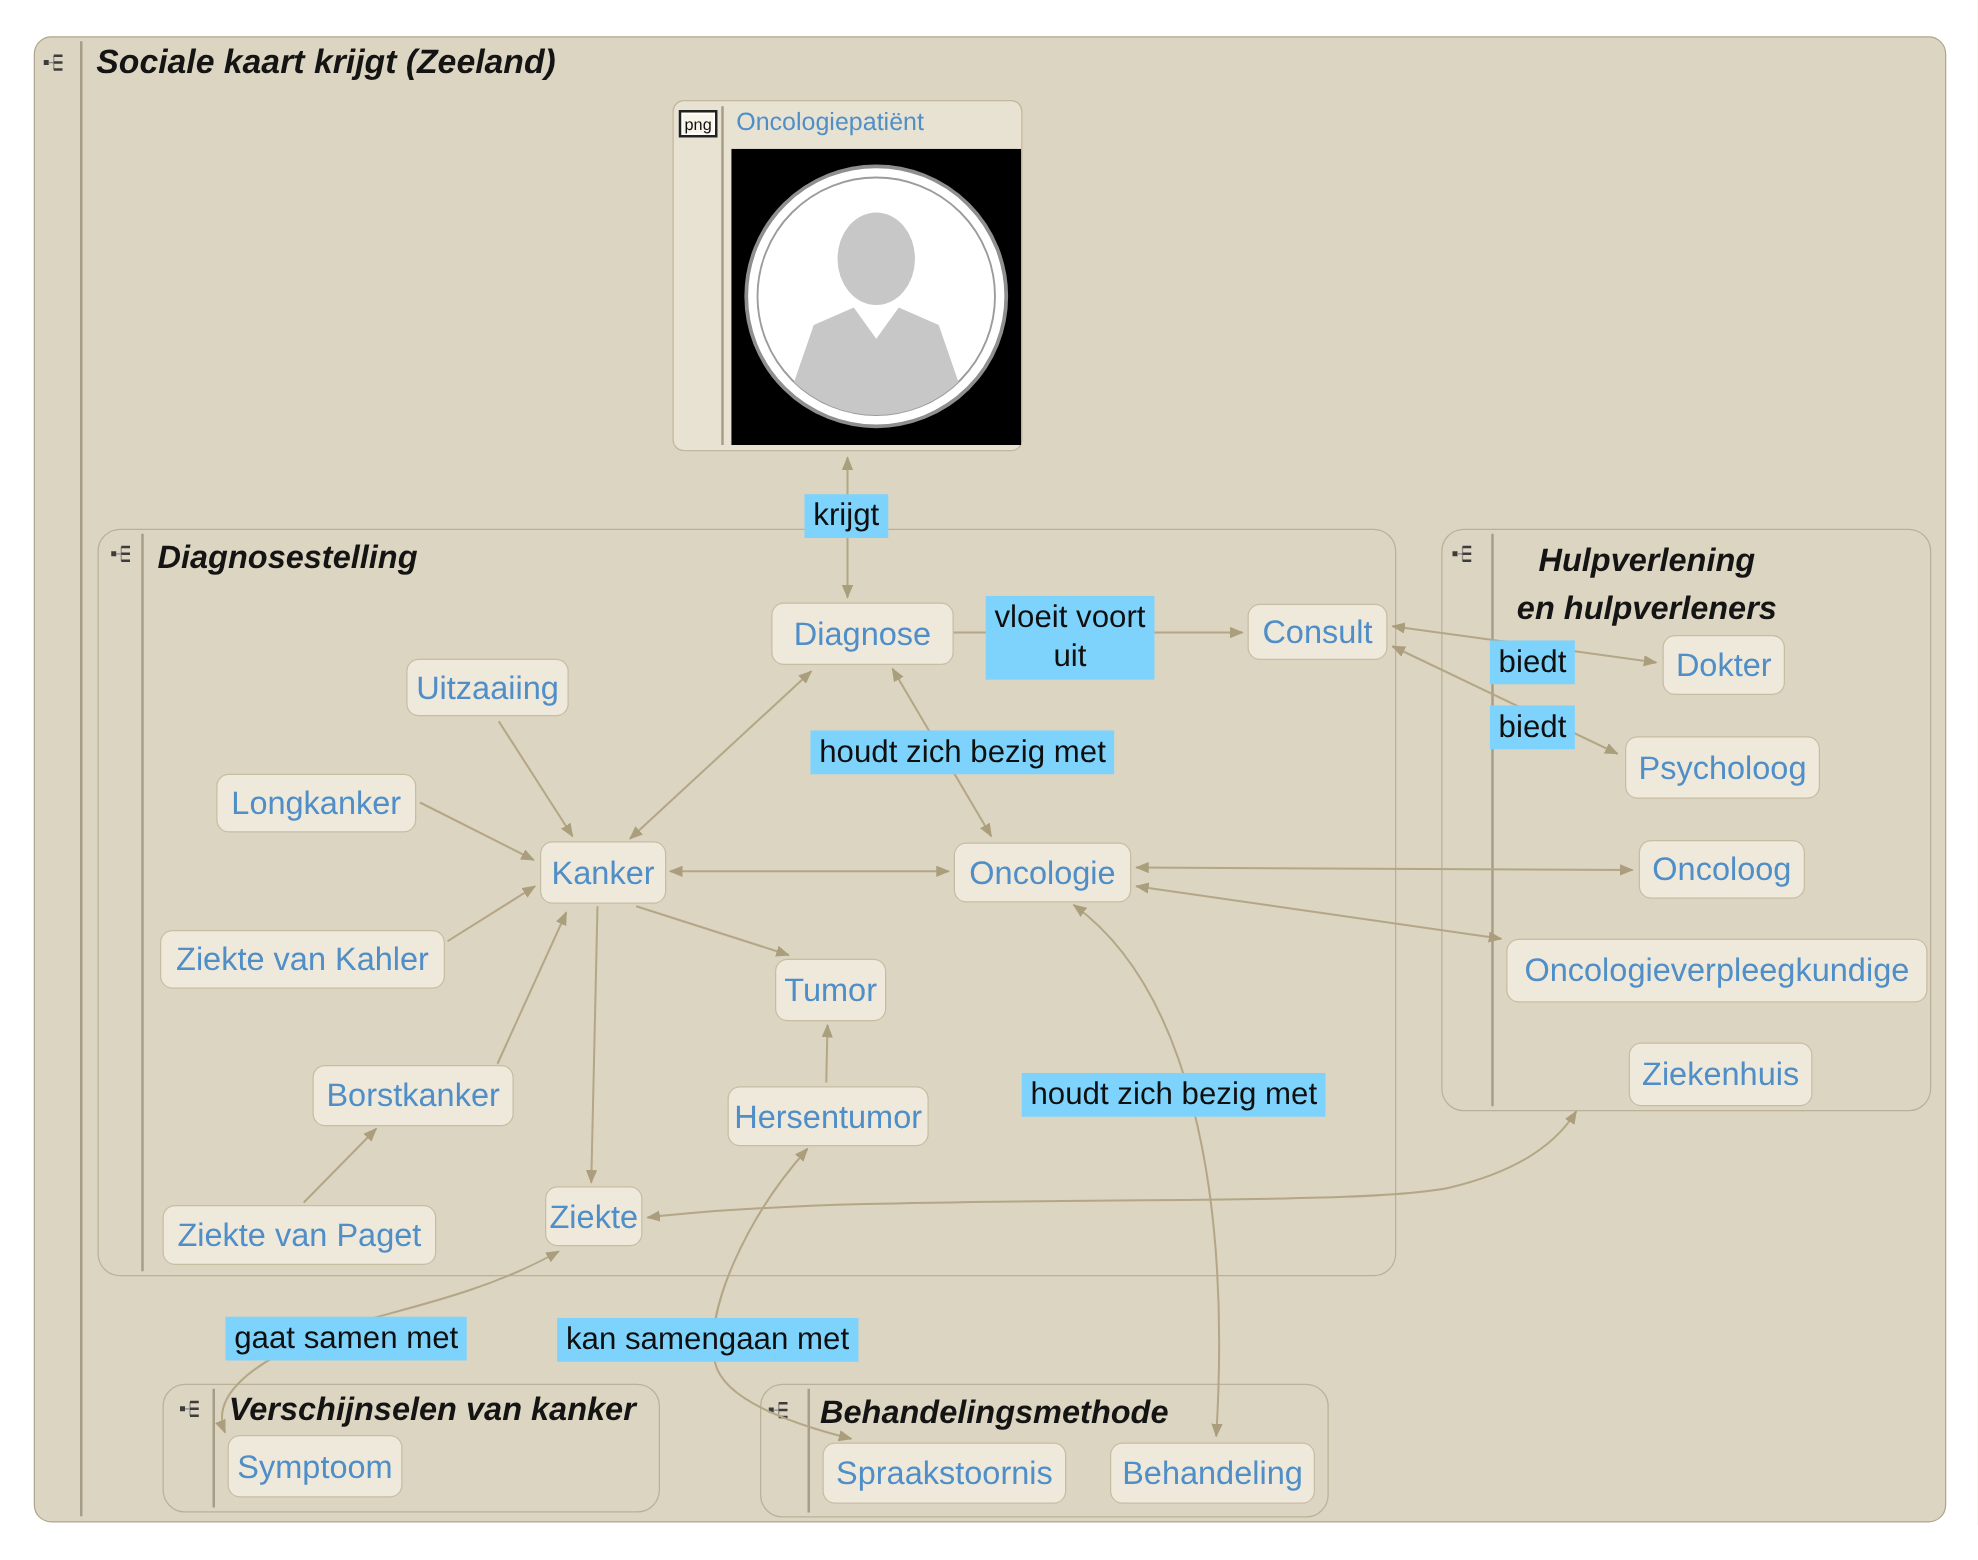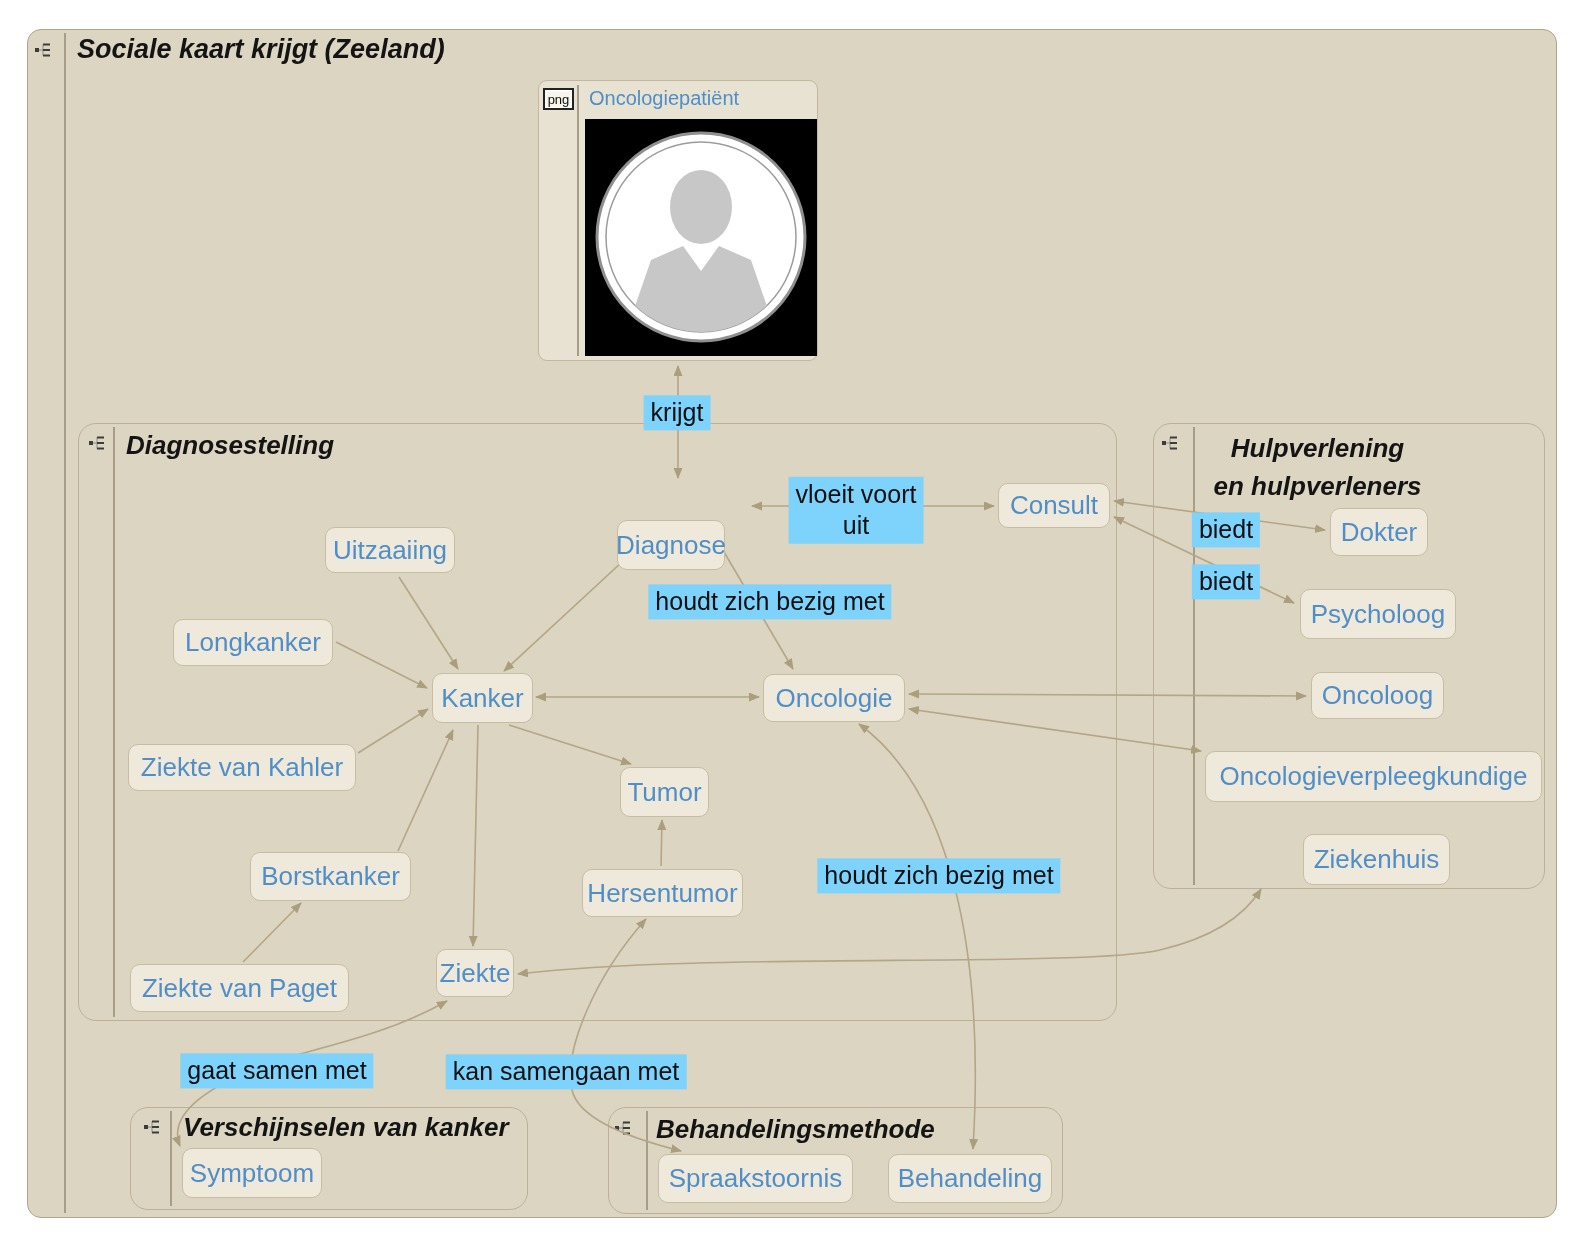--- a/index.html
+++ b/index.html
@@ -170,21 +170,21 @@
             <circle cx="116" cy="118" r="95"></circle>
           </clipPath>
         <g clip-path="url(#avclip)" fill="#c7c7c7">
           <ellipse cx="116" cy="88" rx="31" ry="37"></ellipse>
           <path d="M116,152 L98,127 L66,141 L47,196 L47,214 L185,214 L185,196 L166,141 L134,127 Z"></path>
         </g>
       </svg>
     </div>
   </div>
 
-  <div class="node" style="left:617px;top:482px;width:108px;height:50px;margin-top:38px;">Diagnose</div>
+  <div class="node" style="left:617px;top:482px;width:146px;height:50px;">Diagnose</div>
   <div class="node" style="left:998px;top:483px;width:112px;height:45px;">Consult</div>
   <div class="node" style="left:325px;top:527px;width:130px;height:46px;">Uitzaaiing</div>
   <div class="node" style="left:173px;top:619px;width:160px;height:47px;">Longkanker</div>
   <div class="node" style="left:432px;top:673px;width:101px;height:50px;">Kanker</div>
   <div class="node" style="left:128px;top:744px;width:228px;height:47px;">Ziekte van Kahler</div>
   <div class="node" style="left:620px;top:767px;width:89px;height:50px;">Tumor</div>
   <div class="node" style="left:250px;top:852px;width:161px;height:49px;text-align:right;">Borstkanker</div>
   <div class="node" style="left:582px;top:869px;width:161px;height:48px;">Hersentumor</div>
   <div class="node" style="left:130px;top:964px;width:219px;height:48px;">Ziekte van Paget</div>
   <div class="node" style="left:436px;top:949px;width:78px;height:48px;">Ziekte</div>

